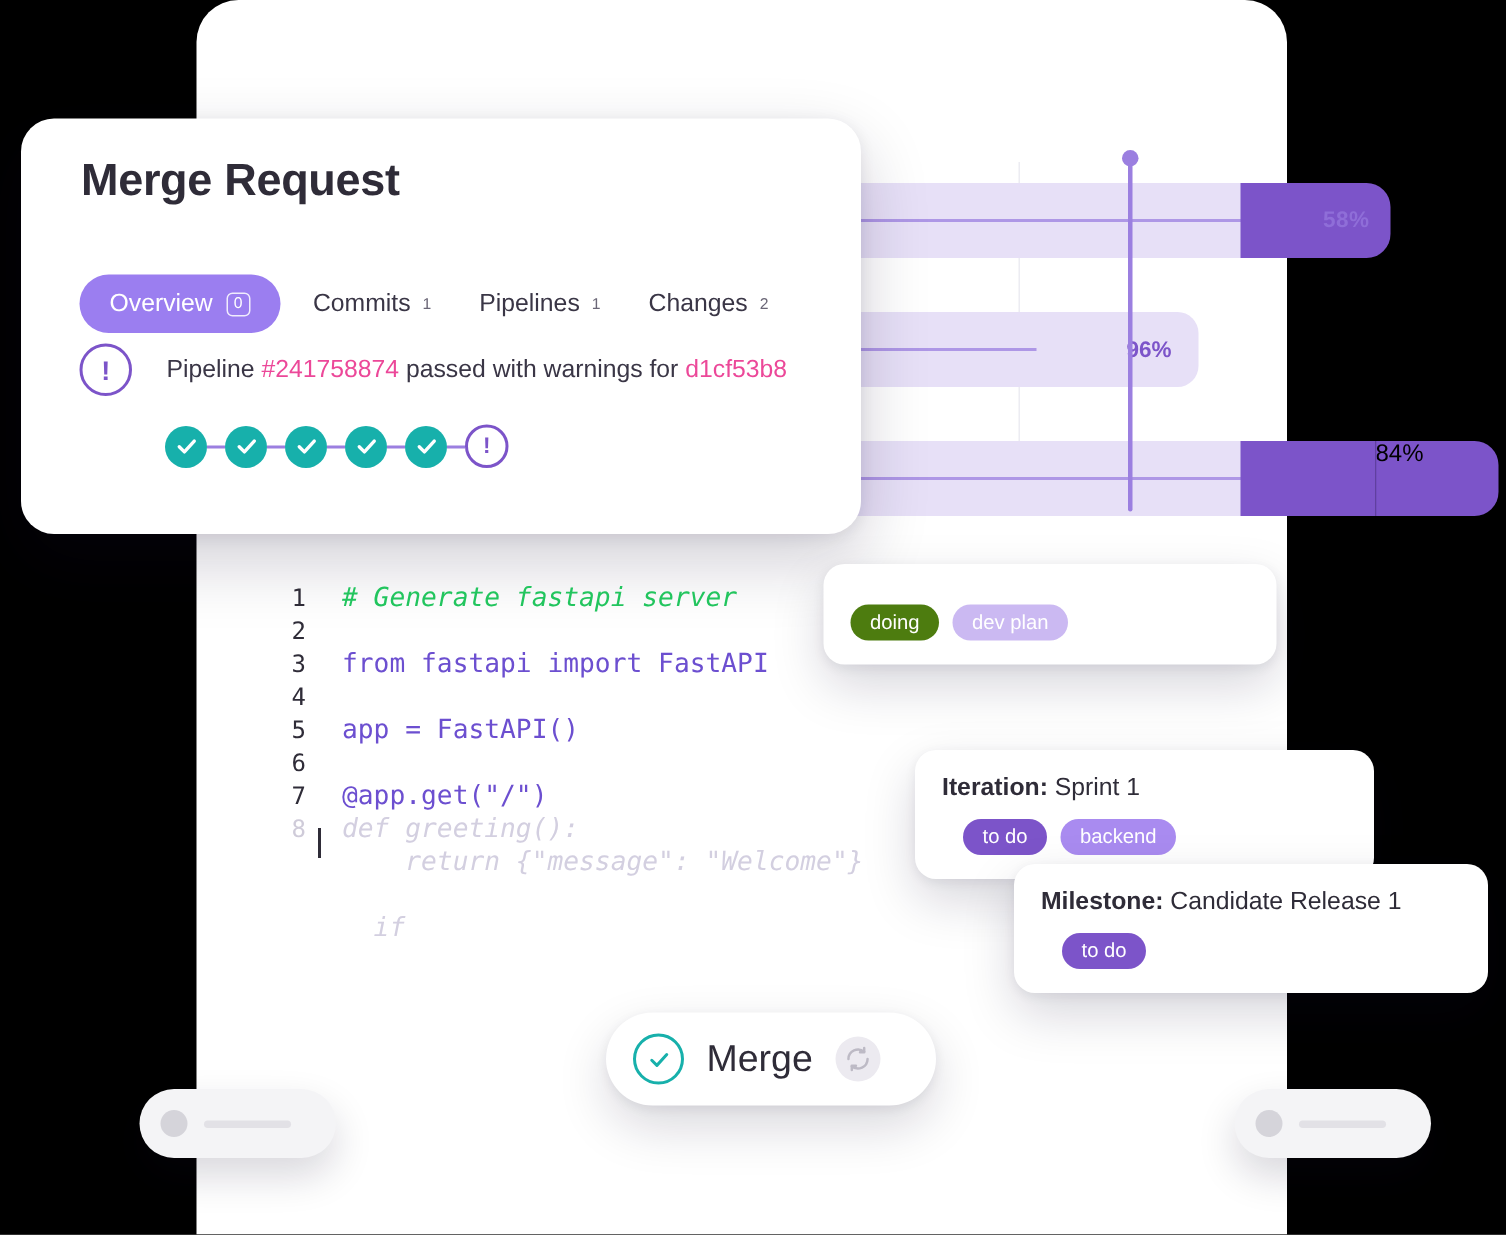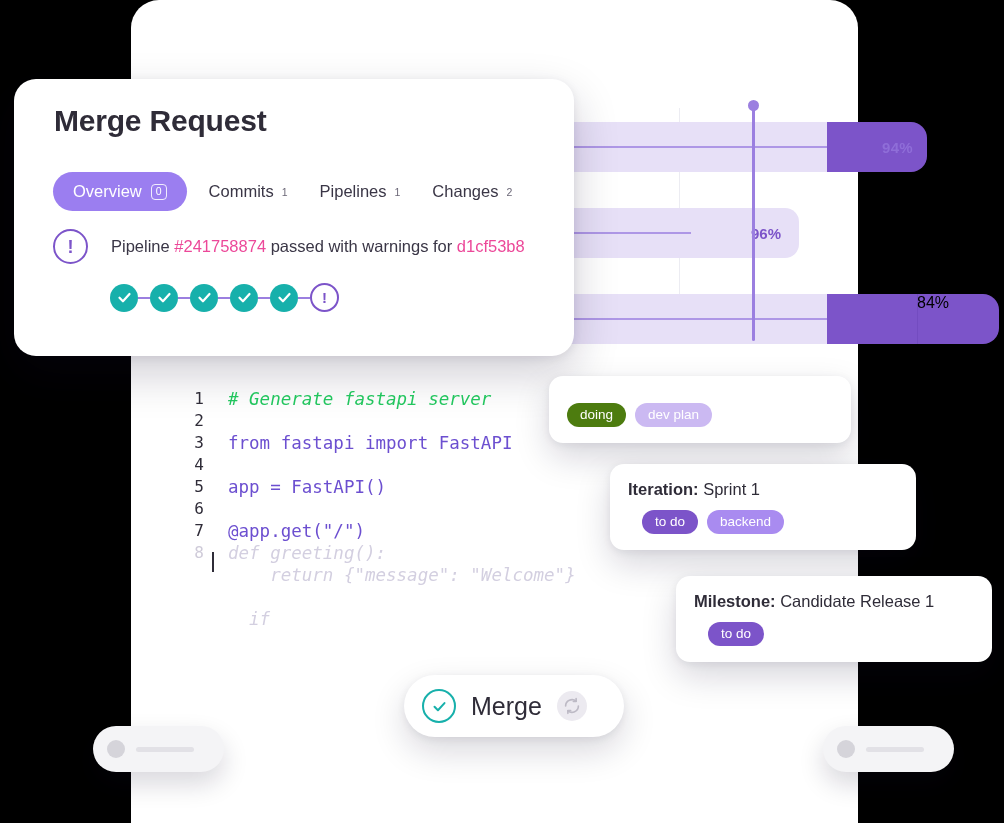--- a/index.html
+++ b/index.html
@@ -29,21 +29,21 @@
   .marker{position:absolute;width:3px;background:#9b7fe0;border-radius:2px;}
   .marker-dot{position:absolute;width:11px;height:11px;border-radius:50%;
      background:#9b7fe0;}
 
   
   .mr-card{position:absolute;left:14px;top:79px;width:560px;height:277px;
     background:#fff;border-radius:22px;
     box-shadow:0 18px 46px rgba(20,12,45,.20), 0 2px 10px rgba(20,12,45,.08);}
   .mr-title{position:absolute;left:40px;top:25px;font-size:30px;font-weight:bold;
     color:#2f2c38;letter-spacing:-.2px;}
-  .tabs{position:absolute;left:39px;top:93px;display:flex;align-items:center;}
+  .tabs{position:absolute;left:39px;top:104px;display:flex;align-items:center;}
   .tab{display:flex;align-items:center;font-size:16.5px;color:#3a3646;margin-right:32px;
     padding:10px 0;cursor:pointer;}
   .tab.active{background:#9b7ef0;color:#fff;border-radius:22px;padding:10px 20px;
     margin-right:22px;}
   .tab .count{font-size:10.5px;margin-left:8px;color:#6b6777;}
   .tab.active .badge{margin-left:9px;font-size:10.5px;color:#fff;
     border:1px solid rgba(255,255,255,.85);border-radius:4px;
     padding:0px 4px 1px;line-height:13px;}
   .pipeline-row{position:absolute;left:39px;top:150px;display:flex;align-items:center;}
   .warn-circle{width:31px;height:31px;border-radius:50%;border:2px solid #7c54c9;
@@ -107,21 +107,21 @@
   <div class="main-panel"></div>
 
   <div class="chart">
     <div class="gridline" style="left:428px;"></div>
     <div class="gridline" style="left:548px;"></div>
 
     <div class="track" style="top:32px;width:727px;">
       <div class="rule"></div>
     </div>
     <div class="bar" style="top:32px;left:696px;width:100px;border-radius:0 16px 16px 0;">
-      <span class="pct">94%</span>
+      <span class="pct">58%</span>
     </div>
 
     <div class="track" style="top:118px;width:650px;">
       <div class="rule" style="right:62px;"></div>
     </div>
     <div class="pct-chip" style="top:118px;left:560px;width:90px;align-items:center;">
       <span>96%</span>
     </div>
 
     <div class="track" style="top:204px;width:727px;">
@@ -249,21 +249,21 @@
   </div>
   <div class="caret"></div>
 
   <div class="lcard" style="left:549px;top:376px;width:262px;">
     <div class="tagrow">
       <span class="tag" style="background:#4d7c0f;">doing</span>
       <span class="tag" style="background:#cbb9f2;">dev plan</span>
     </div>
   </div>
 
-  <div class="lcard" style="left:610px;top:464px;width:266px;">
+  <div class="lcard" style="left:610px;top:500px;width:266px;">
     <div class="ltitle">
       <b>Iteration:</b><span> Sprint 1</span>
     </div>
     <div class="tagrow" style="padding-left:14px;">
       <span class="tag" style="background:#7c54c9;">to do</span>
       <span class="tag" style="background:#a98bf0;">backend</span>
     </div>
   </div>
 
   <div class="lcard" style="left:676px;top:576px;width:276px;">

